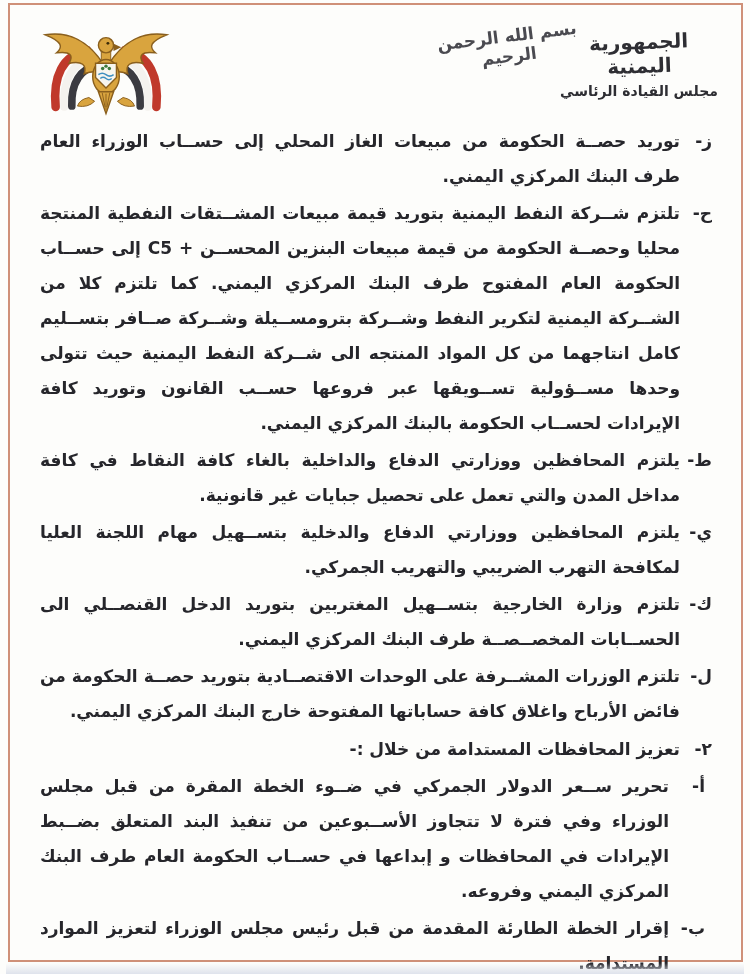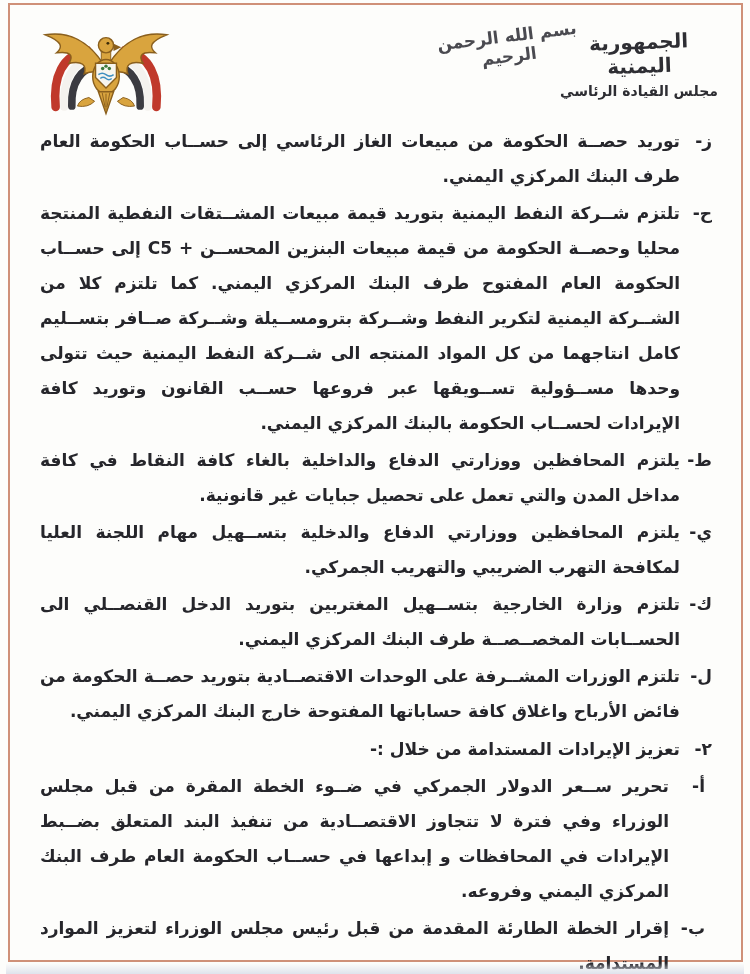--- a/index.html
+++ b/index.html
@@ -82,21 +82,21 @@
 
     <div class="hdr-right">
       <div class="republic">الجمهورية اليمنية</div>
       <div class="council">مجلس القيادة الرئاسي</div>
     </div>
   </div>
 
   <div class="items">
       <div class="item lvl1">
         <span class="marker">ز-</span>
-        <div class="text">توريد حصــة الحكومة من مبيعات الغاز الرئاسي إلى حســاب الحكومة العام طرف البنك المركزي اليمني.</div>
+        <div class="text">توريد حصــة الحكومة من مبيعات الغاز المحلي إلى حســاب الوزراء العام طرف البنك المركزي اليمني.</div>
       </div>
       <div class="item lvl1">
         <span class="marker">ح-</span>
         <div class="text">تلتزم شــركة النفط اليمنية بتوريد قيمة مبيعات المشــتقات النفطية المنتجة محليا وحصــة الحكومة من قيمة مبيعات البنزين المحســن + C5 إلى حســاب الحكومة العام المفتوح طرف البنك المركزي اليمني. كما تلتزم كلا من الشــركة اليمنية لتكرير النفط وشــركة بترومســيلة وشــركة صــافر بتســليم كامل انتاجهما من كل المواد المنتجه الى شــركة النفط اليمنية حيث تتولى وحدها مســؤولية تســويقها عبر فروعها حســب القانون وتوريد كافة الإيرادات لحســاب الحكومة بالبنك المركزي اليمني.</div>
       </div>
       <div class="item lvl1">
         <span class="marker">ط-</span>
         <div class="text">يلتزم المحافظين ووزارتي الدفاع والداخلية بالغاء كافة النقاط في كافة مداخل المدن والتي تعمل على تحصيل جبايات غير قانونية.</div>
       </div>
       <div class="item lvl1">
@@ -106,25 +106,25 @@
       <div class="item lvl1">
         <span class="marker">ك-</span>
         <div class="text">تلتزم وزارة الخارجية بتســهيل المغتربين بتوريد الدخل القنصــلي الى الحســابات المخصــصــة طرف البنك المركزي اليمني.</div>
       </div>
       <div class="item lvl1">
         <span class="marker">ل-</span>
         <div class="text">تلتزم الوزرات المشــرفة على الوحدات الاقتصــادية بتوريد حصــة الحكومة من فائض الأرباح واغلاق كافة حساباتها المفتوحة خارج البنك المركزي اليمني.</div>
       </div>
       <div class="item lvl1 section">
         <span class="marker">٢-</span>
-        <div class="text">تعزيز الإيرادات المستدامة من خلال :-</div>
+        <div class="text">تعزيز المحافظات المستدامة من خلال :-</div>
       </div>
       <div class="item lvl2">
         <span class="marker">أ-</span>
-        <div class="text">تحرير ســعر الدولار الجمركي في ضــوء الخطة المقرة من قبل مجلس الوزراء وفي فترة لا تتجاوز الاقتصــادية من تنفيذ البند المتعلق بضــبط الإيرادات في المحافظات و إبداعها في حســاب الحكومة العام طرف البنك المركزي اليمني وفروعه.</div>
+        <div class="text">تحرير ســعر الدولار الجمركي في ضــوء الخطة المقرة من قبل مجلس الوزراء وفي فترة لا تتجاوز الأســبوعين من تنفيذ البند المتعلق بضــبط الإيرادات في المحافظات و إبداعها في حســاب الحكومة العام طرف البنك المركزي اليمني وفروعه.</div>
       </div>
       <div class="item lvl2">
         <span class="marker">ب-</span>
         <div class="text">إقرار الخطة الطارئة المقدمة من قبل رئيس مجلس الوزراء لتعزيز الموارد المستدامة.</div>
       </div>
     </div>
 
   <div class="scan-edge"></div>
 </div>
 

